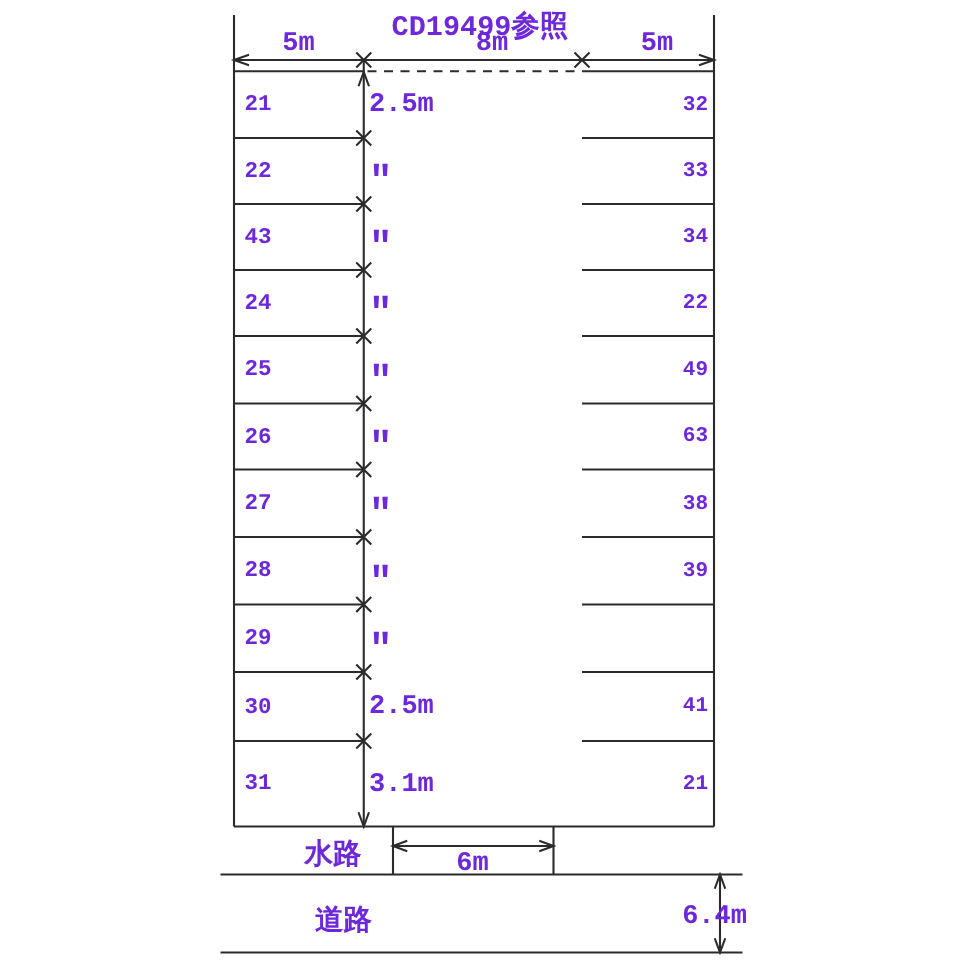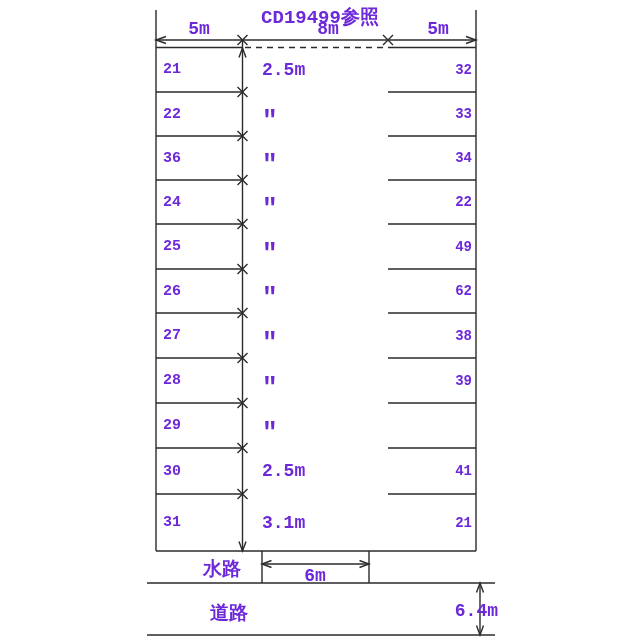--- a/index.html
+++ b/index.html
@@ -9,21 +9,21 @@
     font-family:Liberation Mono, monospace;
     color:#6d28d9;
   }
   .lines{position:absolute;left:0;top:0;}
   .txt{position:absolute;font-weight:700;white-space:nowrap;}
   .title{left:240px;top:4px;width:160px;text-align:center;font-size:19px;}
   .dim{top:19px;width:60px;height:20px;text-align:center;font-size:18px;}
   .dimL{left:169px;} .dimM{left:298px;} .dimR{left:408px;}
   .row{position:absolute;left:156px;width:320px;display:flex;align-items:center;}
   .cl{width:86px;padding-left:7px;box-sizing:border-box;font-size:15px;font-weight:700;}
-  .cm{width:146px;padding-left:20px;box-sizing:border-box;font-size:18px;font-weight:700;}
+  .cm{width:146px;padding-left:4px;box-sizing:border-box;font-size:18px;font-weight:700;}
   .cm.dit{font-size:26px;transform:translateY(7px);}
   .cr{flex:1;text-align:right;padding-right:4px;box-sizing:border-box;font-size:14px;font-weight:700;}
   .waterway{left:194px;top:556px;width:56px;text-align:center;font-size:19px;}
   .openw{left:283px;top:566px;width:64px;text-align:center;font-size:18px;}
   .road{left:192px;top:600px;width:56px;text-align:right;font-size:19px;}
   .roadw{left:446px;top:601px;width:52px;text-align:right;font-size:18px;}
 </style>
 </head>
 <body>
 
@@ -94,38 +94,38 @@
     <span class="cl">21</span>
     <span class="cm">2.5m</span>
     <span class="cr">32</span>
   </div>
   <div class="row" style="top:92px;height:44px">
     <span class="cl">22</span>
     <span class="cm dit">″</span>
     <span class="cr">33</span>
   </div>
   <div class="row" style="top:136px;height:44px">
-    <span class="cl">36</span>
+    <span class="cl">43</span>
     <span class="cm dit">″</span>
     <span class="cr">34</span>
   </div>
   <div class="row" style="top:180px;height:44px">
     <span class="cl">24</span>
     <span class="cm dit">″</span>
     <span class="cr">22</span>
   </div>
   <div class="row" style="top:224px;height:45px">
     <span class="cl">25</span>
     <span class="cm dit">″</span>
     <span class="cr">49</span>
   </div>
   <div class="row" style="top:269px;height:44px">
     <span class="cl">26</span>
     <span class="cm dit">″</span>
-    <span class="cr">62</span>
+    <span class="cr">63</span>
   </div>
   <div class="row" style="top:313px;height:45px">
     <span class="cl">27</span>
     <span class="cm dit">″</span>
     <span class="cr">38</span>
   </div>
   <div class="row" style="top:358px;height:45px">
     <span class="cl">28</span>
     <span class="cm dit">″</span>
     <span class="cr">39</span>

